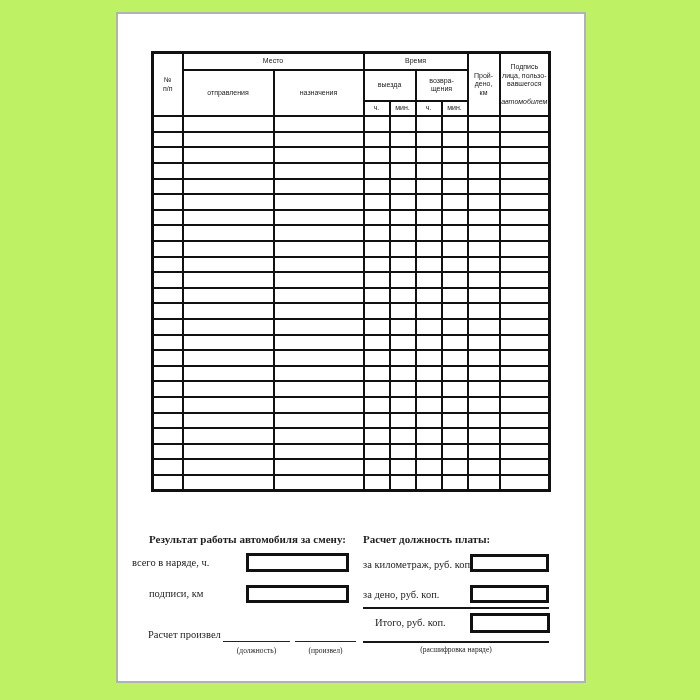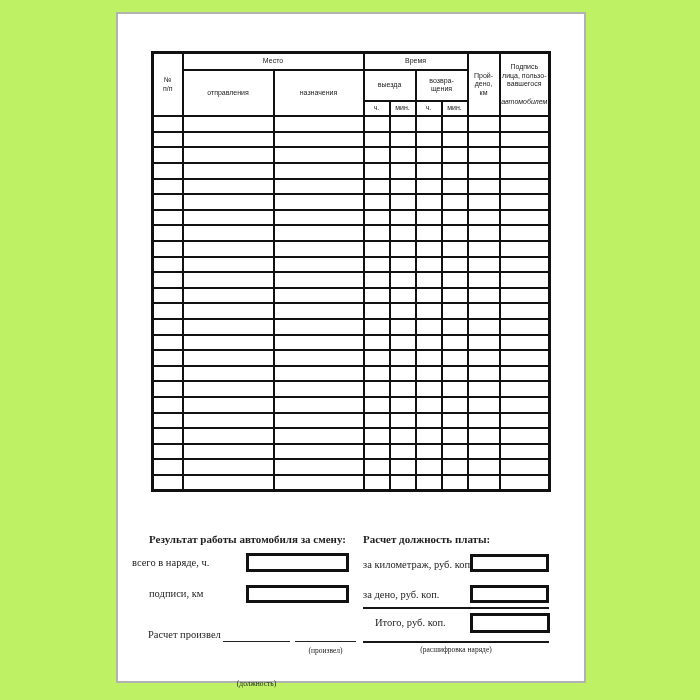--- a/index.html
+++ b/index.html
@@ -364,21 +364,21 @@
     <div class="abs b-title" style="left:31px; top:519px;">Результат работы автомобиля за смену:</div>
 
     <div class="abs b-label" style="left:14px; top:543px;">всего в наряде, ч.</div>
     <div class="abs fillbox" style="left:128px; top:539px; width:103px; height:19px;"></div>
 
     <div class="abs b-label" style="left:31px; top:574px;">подписи, км</div>
     <div class="abs fillbox" style="left:128px; top:571px; width:103px; height:18px;"></div>
 
     <div class="abs b-label" style="left:14px; top:615px;margin-left:16px;">Расчет произвел</div>
     <div class="abs signline" style="left:105px; top:613px; width:67px; height:15px;"></div>
-    <div class="abs hint" style="left:105px; top:632px; width:67px;margin-top:33px;">(должность)</div>
+    <div class="abs hint" style="left:105px; top:632px; width:67px;">(должность)</div>
     <div class="abs signline" style="left:177px; top:613px; width:61px; height:15px;"></div>
     <div class="abs hint" style="left:177px; top:632px; width:61px;">(произвел)</div>
 
     <div class="abs b-title" style="left:245px; top:519px;">Расчет должность платы:</div>
 
     <div class="abs b-label" style="left:245px; top:545px;">за километраж, руб. коп.</div>
     <div class="abs fillbox" style="left:352px; top:540px; width:79px; height:18px;"></div>
 
     <div class="abs b-label" style="left:245px; top:575px;">за дено, руб. коп.</div>
     <div class="abs fillbox" style="left:352px; top:571px; width:79px; height:18px;"></div>

